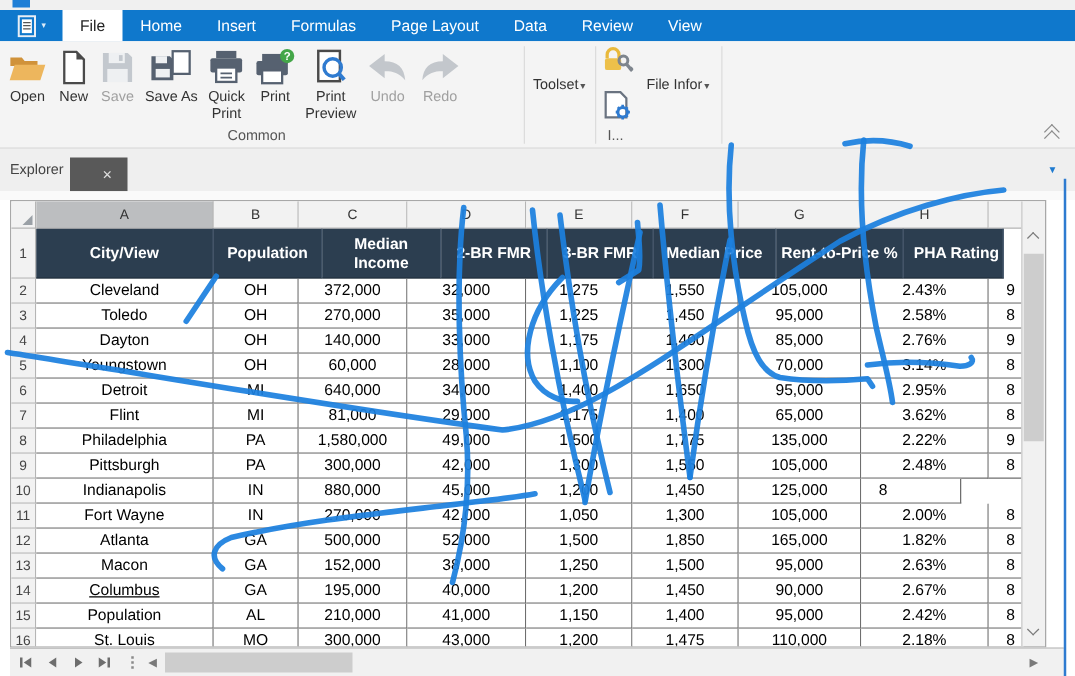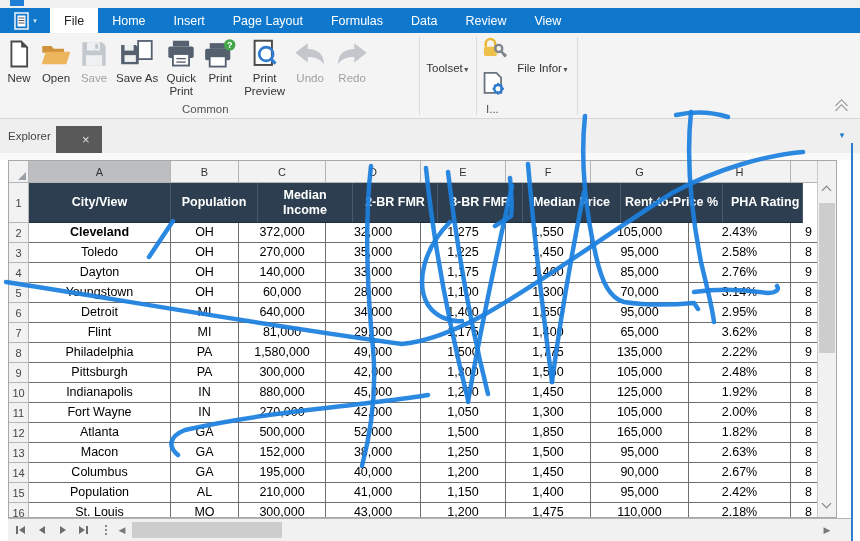--- a/index.html
+++ b/index.html
@@ -99,47 +99,47 @@
       <line x1="5.5" y1="6" x2="11.5" y2="6" stroke="#555" stroke-width="1"></line>
       <line x1="5.5" y1="8.5" x2="11.5" y2="8.5" stroke="#555" stroke-width="1"></line>
       <line x1="5.5" y1="11" x2="11.5" y2="11" stroke="#555" stroke-width="1"></line>
     </svg>
     <span class="app-menu-caret">▾</span>
   </div>
   <div id="rtabs" style="display:flex;">
       <div class="rtab active">File</div>
       <div class="rtab">Home</div>
       <div class="rtab">Insert</div>
+      <div class="rtab">Formulas</div>
       <div class="rtab">Page Layout</div>
-      <div class="rtab">Formulas</div>
       <div class="rtab">Data</div>
       <div class="rtab">Review</div>
       <div class="rtab">View</div>
     </div>
 </div>
 
 <div class="ribbon-body">
   <div class="rb-buttons" id="rb-buttons">
       <div class="rbtn">
         <span class="icon">
+          <svg width="32" height="28" viewBox="0 0 28 24">
+            <path d="M2 5 h8 l2 2.5 h9 v3.5 h-19 z" fill="#d0923a"></path>
+            <path d="M1.5 21 L5 10 h21.5 L23 21 z" fill="#edb65d"></path>
+          </svg>
+        </span>
+        <span class="lbl">Open</span>
+      </div>
+      <div class="rbtn">
+        <span class="icon">
           <svg width="26" height="30" viewBox="0 0 24 26">
             <path d="M5 1.5 h9 l5.5 5.5 v17.5 h-14.5 z" fill="#fff" stroke="#4a4a4a" stroke-width="1.7"></path>
             <path d="M14 1.5 l5.5 5.5 h-5.5 z" fill="#4a4a4a"></path>
           </svg>
         </span>
         <span class="lbl">New</span>
-      </div>
-      <div class="rbtn">
-        <span class="icon">
-          <svg width="32" height="28" viewBox="0 0 28 24">
-            <path d="M2 5 h8 l2 2.5 h9 v3.5 h-19 z" fill="#d0923a"></path>
-            <path d="M1.5 21 L5 10 h21.5 L23 21 z" fill="#edb65d"></path>
-          </svg>
-        </span>
-        <span class="lbl">Open</span>
       </div>
       <div class="rbtn disabled">
         <span class="icon">
           <svg width="28" height="28" viewBox="0 0 24 24">
             <path d="M2 2 h17 l3 3 v17 h-20 z" fill="#c3c8ce"></path>
             <rect x="6" y="2" width="11" height="7" fill="#eef0f2"></rect>
             <rect x="13" y="3.5" width="2.5" height="4" fill="#c3c8ce"></rect>
             <rect x="5" y="13" width="14" height="9" fill="#eef0f2"></rect>
           </svg>
         </span>
@@ -281,21 +281,21 @@
         <div class="hcell" style="width: 87px; height: 40px;">Population</div>
         <div class="hcell" style="width: 95px; height: 40px;">Median Income</div>
         <div class="hcell" style="width: 85px; height: 40px;">2-BR FMR</div>
         <div class="hcell" style="width: 85px; height: 40px;">3-BR FMR</div>
         <div class="hcell" style="width: 98px; height: 40px;">Median Price</div>
         <div class="hcell" style="width: 102px; height: 40px;">Rent-to-Price %</div>
         <div class="hcell" style="width: 80px; height: 40px; justify-content: flex-start; padding-left: 8px;">PHA Rating</div>
       </div>
       <div class="grow">
         <div class="gcell rownum" style="width: 20px; height: 20px; line-height: 20px;">2</div>
-        <div class="dcell" style="width: 142px; height: 20px; line-height: 19px; font-weight: bold;">Cleveland</div>
+        <div class="dcell" style="width: 142px; height: 20px; line-height: 19px;">Cleveland</div>
         <div class="dcell" style="width: 68px; height: 20px; line-height: 19px;">OH</div>
         <div class="dcell" style="width: 87px; height: 20px; line-height: 19px;">372,000</div>
         <div class="dcell" style="width: 95px; height: 20px; line-height: 19px;">32,000</div>
         <div class="dcell" style="width: 85px; height: 20px; line-height: 19px;">1,275</div>
         <div class="dcell" style="width: 85px; height: 20px; line-height: 19px;">1,550</div>
         <div class="dcell" style="width: 98px; height: 20px; line-height: 19px;">105,000</div>
         <div class="dcell" style="width: 102px; height: 20px; line-height: 19px;">2.43%</div>
         <div class="dcell" style="width: 80px; height: 20px; line-height: 19px; text-align: left; padding-left: 14px;">9</div>
       </div>
       <div class="grow">
@@ -384,21 +384,20 @@
       </div>
       <div class="grow">
         <div class="gcell rownum" style="width: 20px; height: 20px; line-height: 20px;">10</div>
         <div class="dcell" style="width: 142px; height: 20px; line-height: 19px;">Indianapolis</div>
         <div class="dcell" style="width: 68px; height: 20px; line-height: 19px;">IN</div>
         <div class="dcell" style="width: 87px; height: 20px; line-height: 19px;">880,000</div>
         <div class="dcell" style="width: 95px; height: 20px; line-height: 19px;">45,000</div>
         <div class="dcell" style="width: 85px; height: 20px; line-height: 19px;">1,200</div>
         <div class="dcell" style="width: 85px; height: 20px; line-height: 19px;">1,450</div>
         <div class="dcell" style="width: 98px; height: 20px; line-height: 19px;">125,000</div>
-        <div class="dcell" style="width: 102px; height: 20px; line-height: 19px;">1.92%</div>
         <div class="dcell" style="width: 80px; height: 20px; line-height: 19px; text-align: left; padding-left: 14px;">8</div>
       </div>
       <div class="grow">
         <div class="gcell rownum" style="width: 20px; height: 20px; line-height: 20px;">11</div>
         <div class="dcell" style="width: 142px; height: 20px; line-height: 19px;">Fort Wayne</div>
         <div class="dcell" style="width: 68px; height: 20px; line-height: 19px;">IN</div>
         <div class="dcell" style="width: 87px; height: 20px; line-height: 19px;">270,000</div>
         <div class="dcell" style="width: 95px; height: 20px; line-height: 19px;">42,000</div>
         <div class="dcell" style="width: 85px; height: 20px; line-height: 19px;">1,050</div>
         <div class="dcell" style="width: 85px; height: 20px; line-height: 19px;">1,300</div>
@@ -425,21 +424,21 @@
         <div class="dcell" style="width: 87px; height: 20px; line-height: 19px;">152,000</div>
         <div class="dcell" style="width: 95px; height: 20px; line-height: 19px;">38,000</div>
         <div class="dcell" style="width: 85px; height: 20px; line-height: 19px;">1,250</div>
         <div class="dcell" style="width: 85px; height: 20px; line-height: 19px;">1,500</div>
         <div class="dcell" style="width: 98px; height: 20px; line-height: 19px;">95,000</div>
         <div class="dcell" style="width: 102px; height: 20px; line-height: 19px;">2.63%</div>
         <div class="dcell" style="width: 80px; height: 20px; line-height: 19px; text-align: left; padding-left: 14px;">8</div>
       </div>
       <div class="grow">
         <div class="gcell rownum" style="width: 20px; height: 20px; line-height: 20px;">14</div>
-        <div class="dcell" style="width: 142px; height: 20px; line-height: 19px;">Columbus</div>
+        <div class="dcell" style="width: 142px; height: 20px; line-height: 19px; text-decoration: underline;">Columbus</div>
         <div class="dcell" style="width: 68px; height: 20px; line-height: 19px;">GA</div>
         <div class="dcell" style="width: 87px; height: 20px; line-height: 19px;">195,000</div>
         <div class="dcell" style="width: 95px; height: 20px; line-height: 19px;">40,000</div>
         <div class="dcell" style="width: 85px; height: 20px; line-height: 19px;">1,200</div>
         <div class="dcell" style="width: 85px; height: 20px; line-height: 19px;">1,450</div>
         <div class="dcell" style="width: 98px; height: 20px; line-height: 19px;">90,000</div>
         <div class="dcell" style="width: 102px; height: 20px; line-height: 19px;">2.67%</div>
         <div class="dcell" style="width: 80px; height: 20px; line-height: 19px; text-align: left; padding-left: 14px;">8</div>
       </div>
       <div class="grow">

